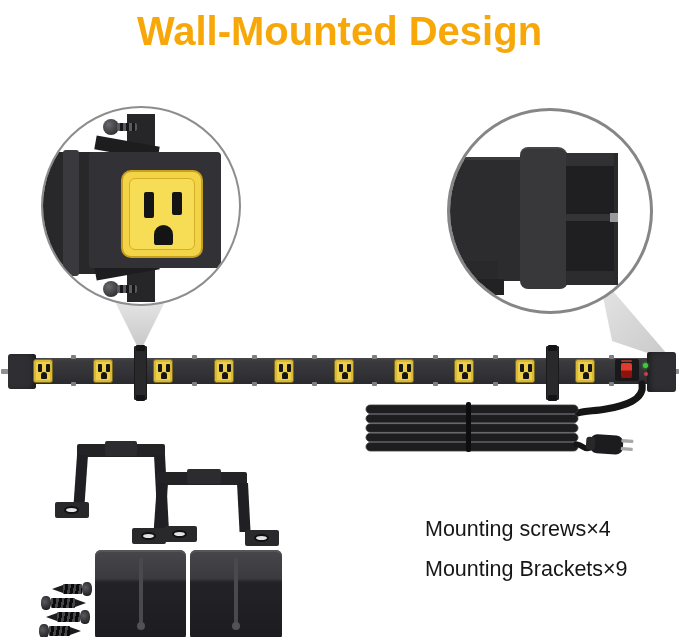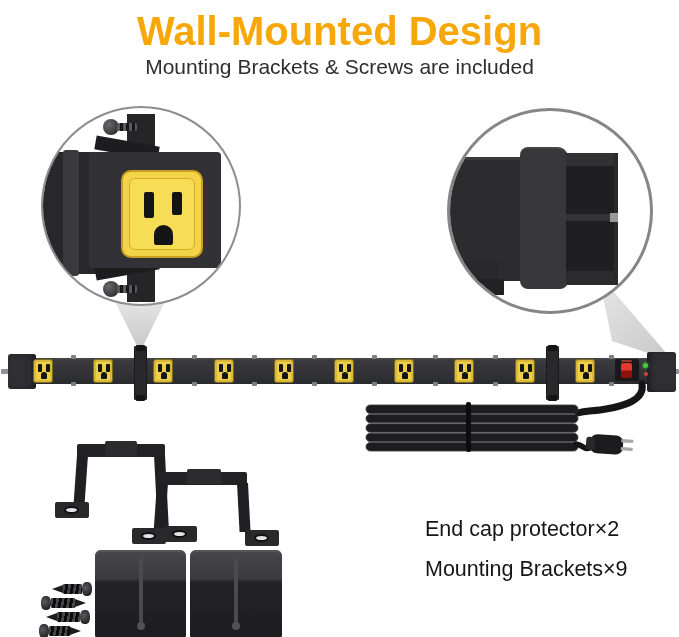--- a/index.html
+++ b/index.html
@@ -113,21 +113,20 @@
   .included li { font-size:21.5px; color:#161616; line-height:30px; margin-bottom:10px; }
 
   svg.cord { position:absolute; left:0; top:0; }
 </style>
 </head>
 <body>
 
 <div class="canvas">
 
   <div class="title">Wall-Mounted Design</div>
-  <div class="subtitle">Mounting Brackets &amp; Screws are included</div>
 
   <div class="pointer-left"></div>
   <div class="pointer-right"></div>
 
   <div class="circle circle-left">
     <div class="cl-plate"></div>
     <div class="cl-screwhead" style="left:60px; top:11px;"></div>
     <div class="cl-shank" style="left:74px; top:15px;"></div>
     <div class="cl-screwhead" style="left:60px; top:173px;"></div>
     <div class="cl-shank" style="left:74px; top:177px;"></div>
@@ -307,17 +306,17 @@
       <span class="shank"></span>
       <span class="head"></span>
     </div>
   <div class="screw head-left" style="left:39px; top:612px; width:42px;">
       <span class="tip"></span>
       <span class="shank"></span>
       <span class="head"></span>
     </div>
 
   <ul class="included">
-    <li>End cap protector×2</li>
+    <li>Mounting screws×4</li>
     <li>Mounting Brackets×9</li>
   </ul>
 
 </div>
 
 </body></html>

